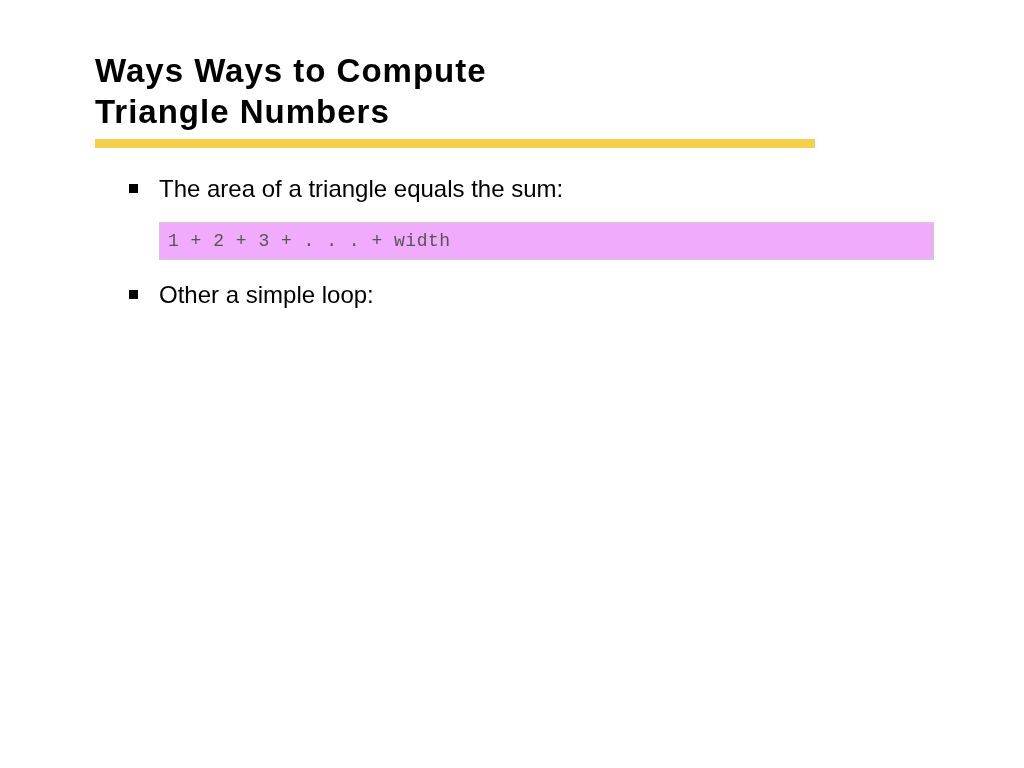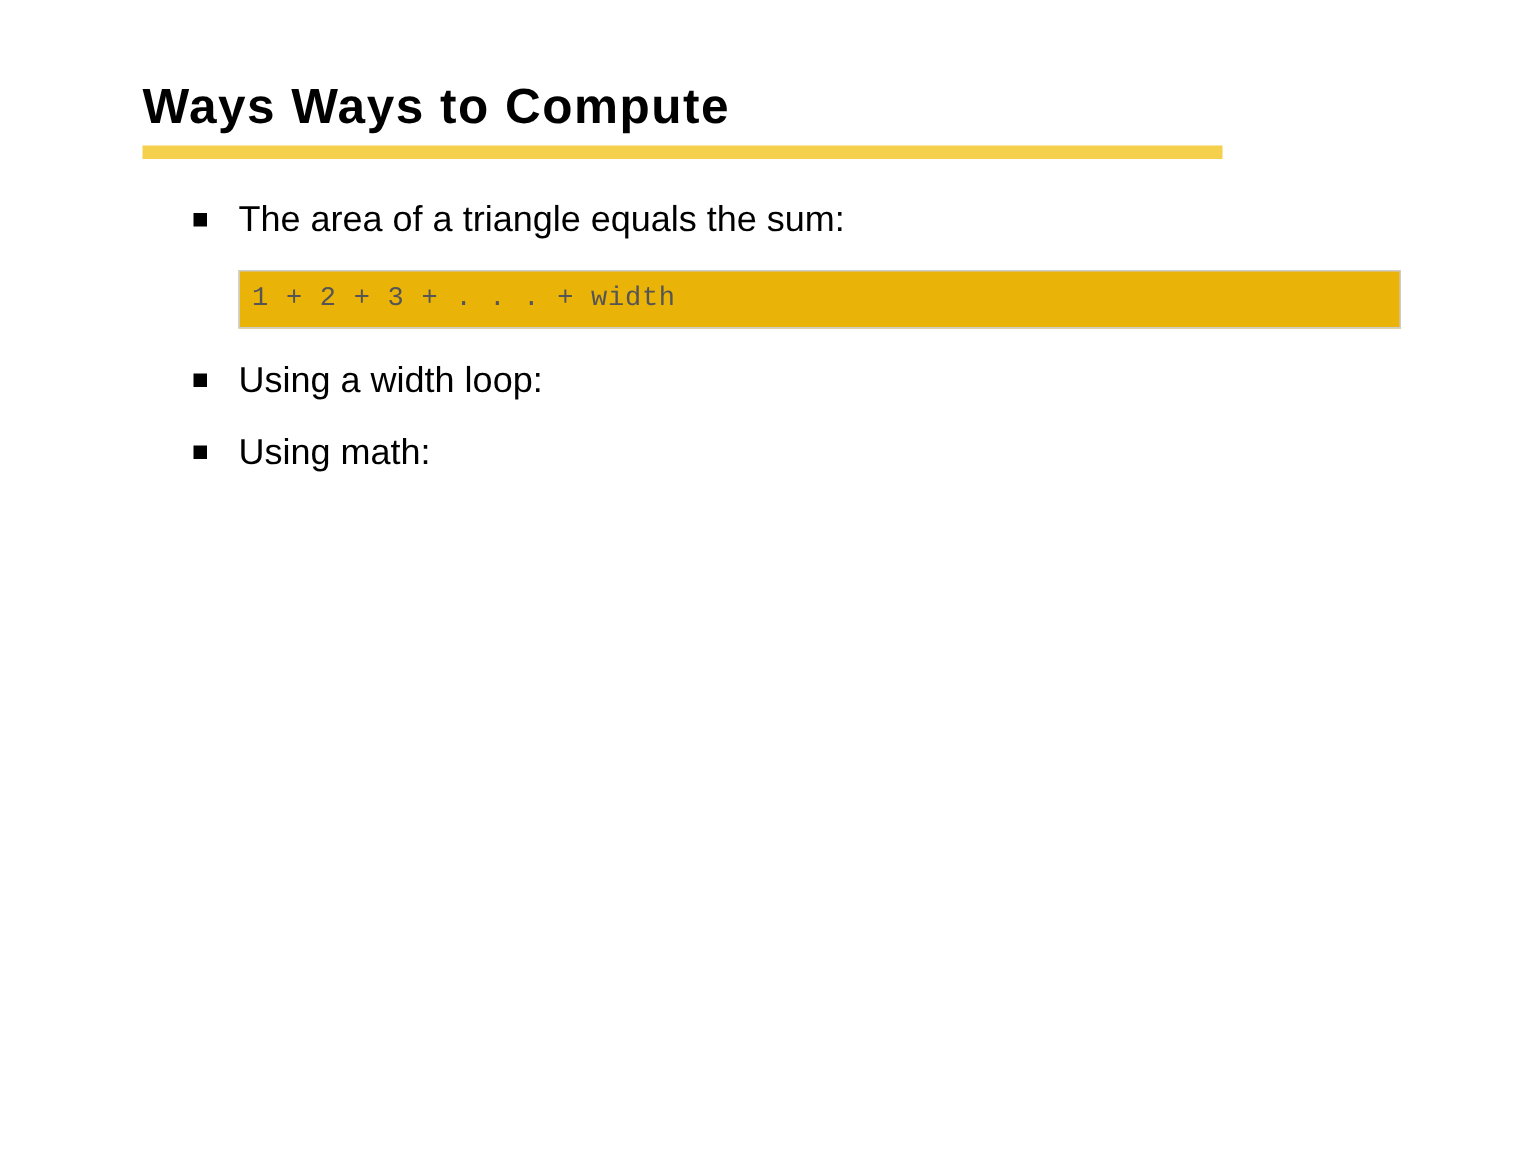--- a/index.html
+++ b/index.html
@@ -49,51 +49,49 @@
     content: "";
     position: absolute;
     left: 0;
     top: 10px;
     width: 9px;
     height: 9px;
     background: #000;
   }
   .codebox {
     border: 1px solid #cccccc;
-    background: #eab308;
+    background: #f0abfc;
     font-family: "Courier New", Courier, monospace;
     font-size: 18px;
     line-height: 1.35;
     color: #555;
     padding: 6px 8px;
     margin: 14px 0 20px 30px;
     white-space: pre;
     letter-spacing: 0.5px;
   }
 </style>
 </head>
 <body>
 
 <div class="slide">
   <h1 class="title">
     <span>Ways Ways to Compute</span><br>
+    <span>Triangle Numbers</span>
   </h1>
   <div class="rule"></div>
 
   <div class="content">
     <ul class="bullets">
 
       <li>
         <span>The area of a triangle equals the sum:</span>
       </li>
       <div class="codebox">1 + 2 + 3 + . . . + width</div>
 
       <li>
-        <span>Using a width loop:</span>
+        <span>Other a simple loop:</span>
       </li>
 
-      <li>
-        <span>Using math:</span>
-      </li>
 
     </ul>
   </div>
 </div>
 
 </body></html>

